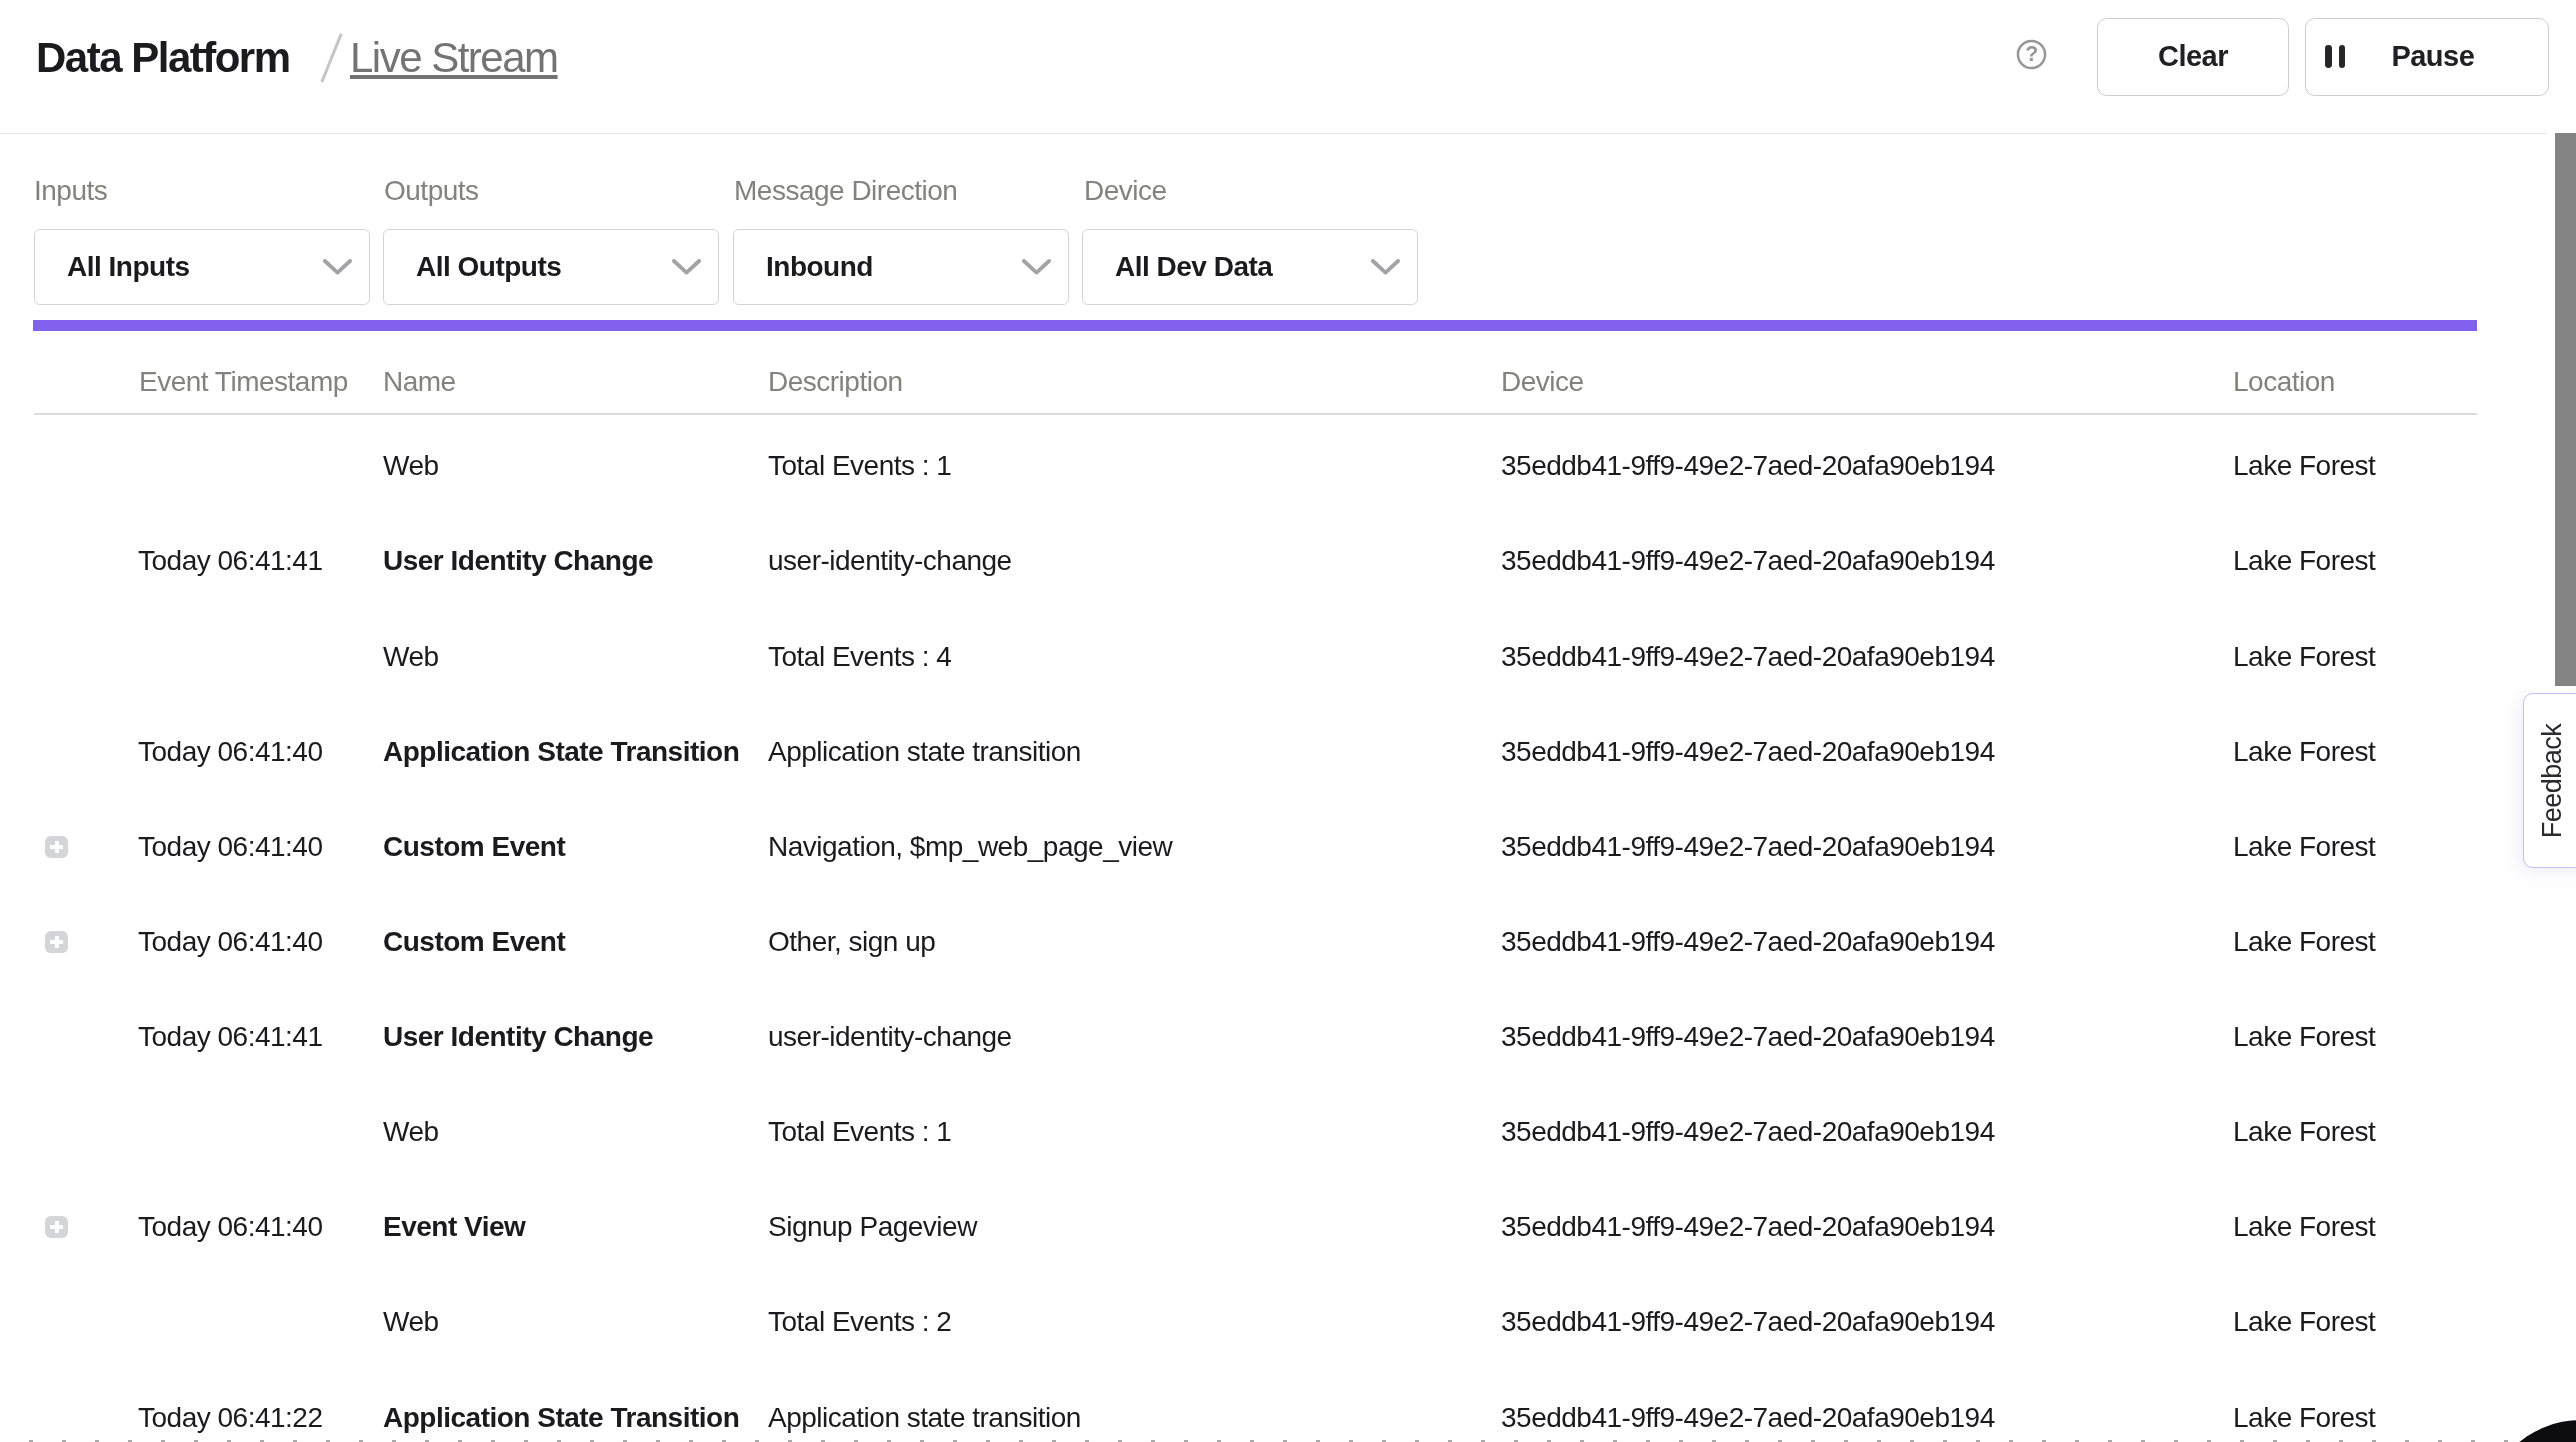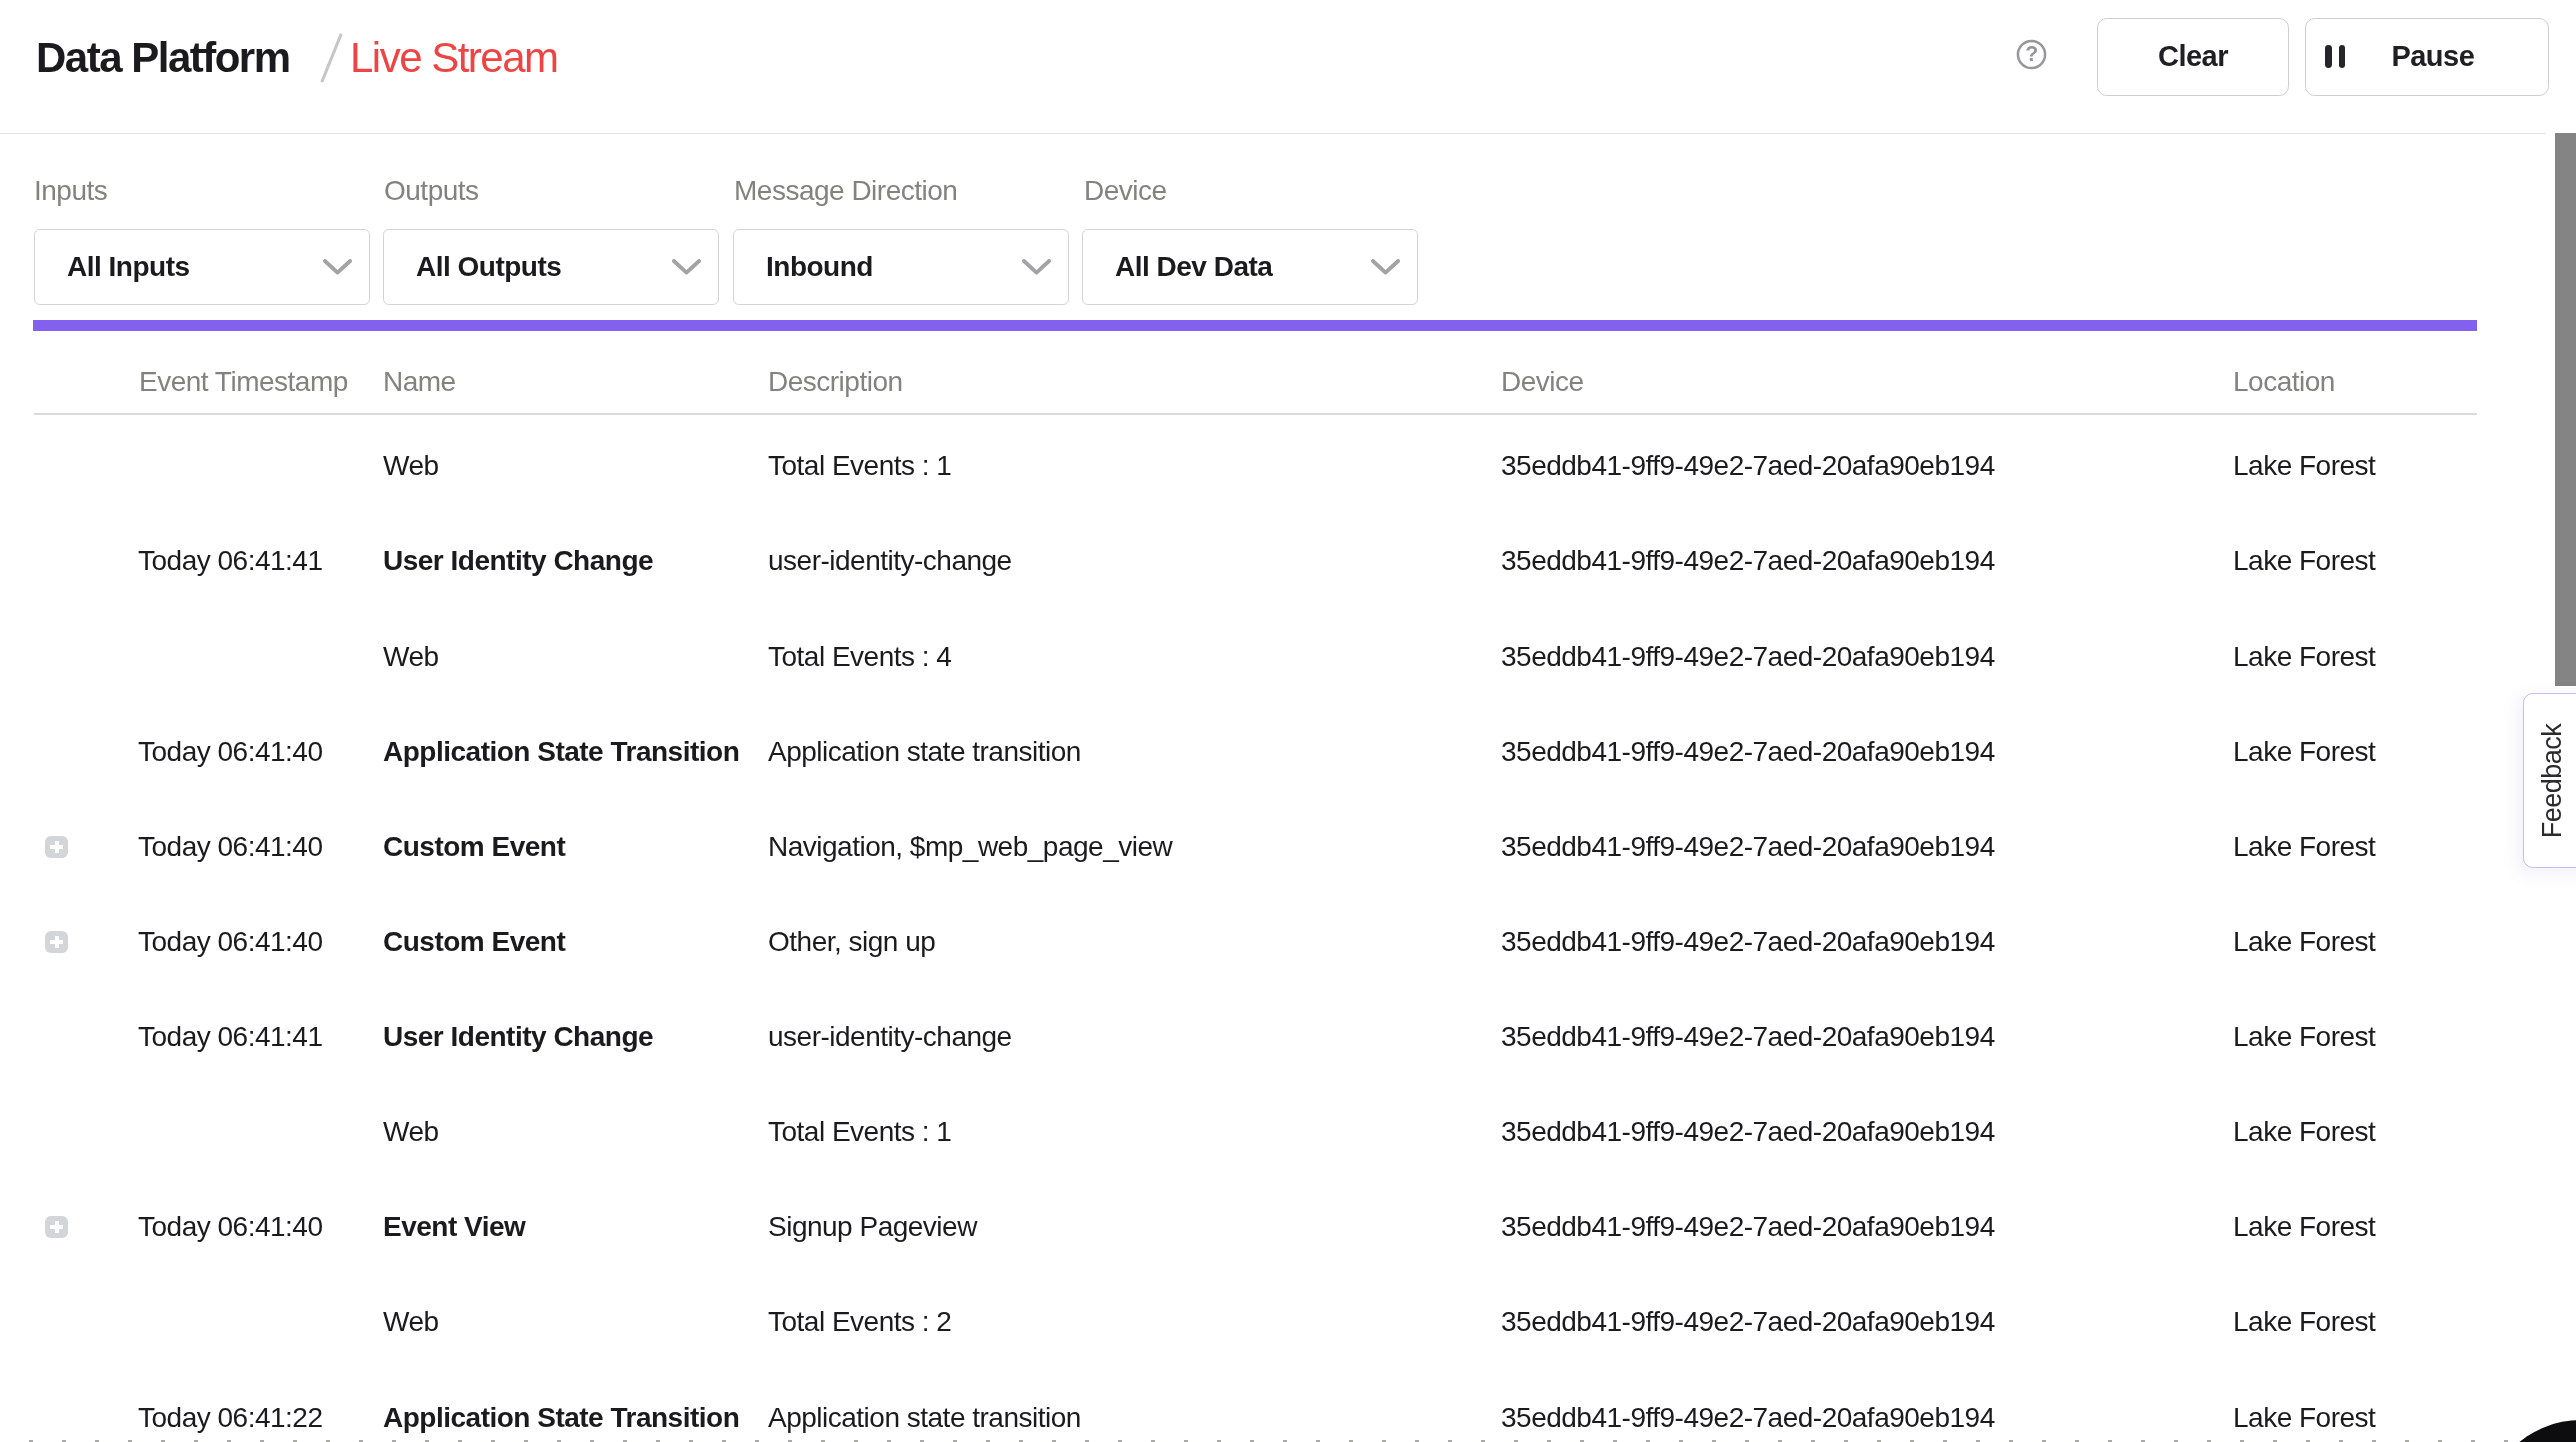--- a/index.html
+++ b/index.html
@@ -4,21 +4,21 @@
 <style>
   * { margin:0; padding:0; box-sizing:border-box; }
   html,body { width:2576px; height:1442px; background:#ffffff; overflow:hidden; }
   body { font-family:"Liberation Sans", sans-serif; color:#1b1b1f; letter-spacing:-0.5px; }
 
   
   #header { position:absolute; left:0; top:0; width:2546px; height:134px; border-bottom:1.9px solid #e6e6e6; background:#fff; }
   #title { position:absolute; left:36px; top:0; height:115px; display:flex; align-items:center; font-size:42px; letter-spacing:-1.5px; }
   #title .bc1 { font-weight:bold; color:#1b1b1f; }
   #title .slash { display:inline-block; width:2.9px; height:52px; background:#c6c6ca; transform:rotate(22deg); margin:0 17.5px 0 40px; }
-  #title .bc2 { font-weight:normal; color:#ef4444; }
+  #title .bc2 { font-weight:normal; color:#737373;text-decoration:underline; }
   #helpicon { position:absolute; left:2016px; top:39px; width:31px; height:31px; }
   .btn { position:absolute; top:17.5px; height:78px; border:1.9px solid #cdcdcd; border-radius:9.7px; background:#fff;
          display:flex; align-items:center; justify-content:center; font-size:29px; font-weight:bold; color:#202024; }
   #btn-clear { left:2097px; width:192px; }
   #btn-pause { left:2305px; width:244px; justify-content:flex-start; padding-left:19px; }
   #btn-pause .bars { display:inline-flex; gap:6.8px; margin-right:46px; }
   #btn-pause .bar { width:6.8px; height:23px; background:#26262a; border-radius:3.4px; }
 
   
   .flabel { position:absolute; top:175px; font-size:28px; color:#83837e; letter-spacing:-0.5px; }

